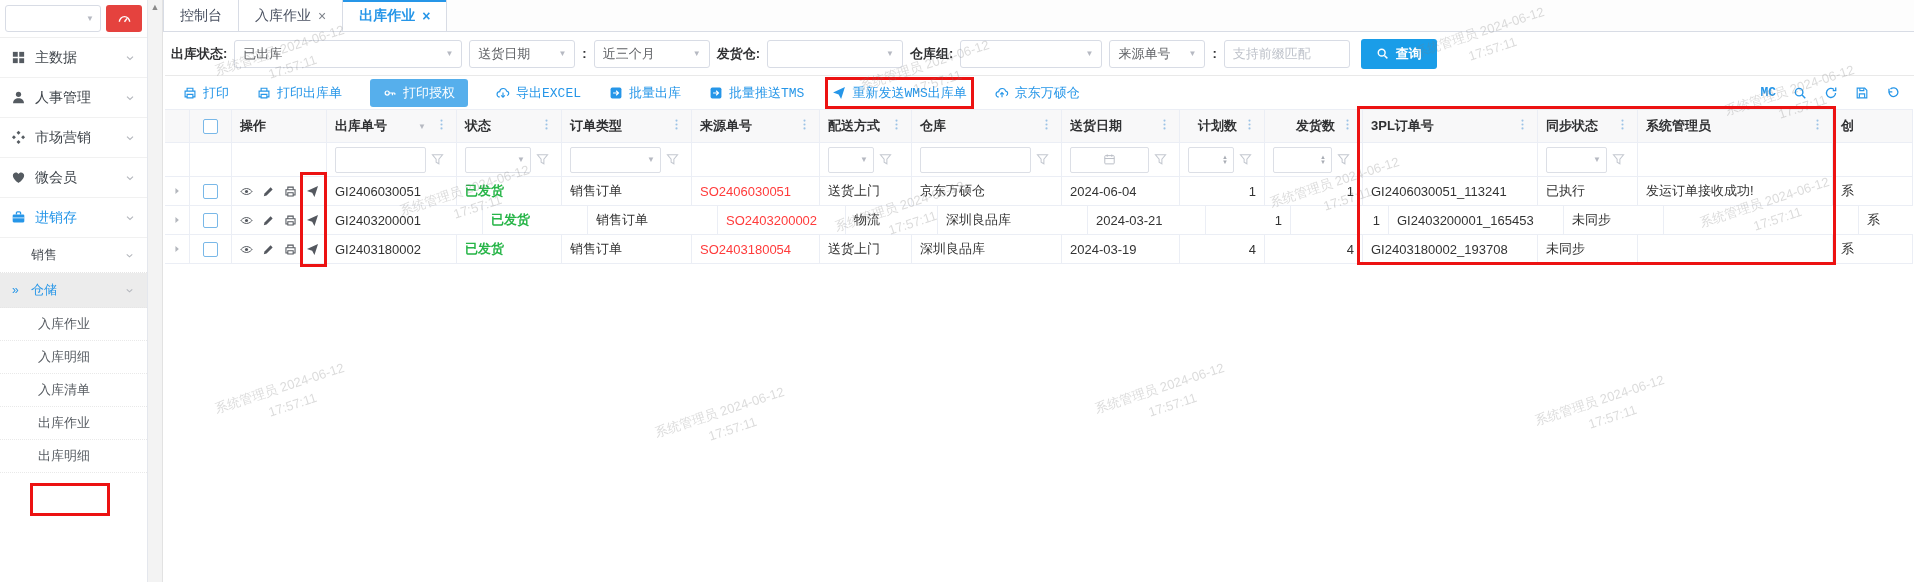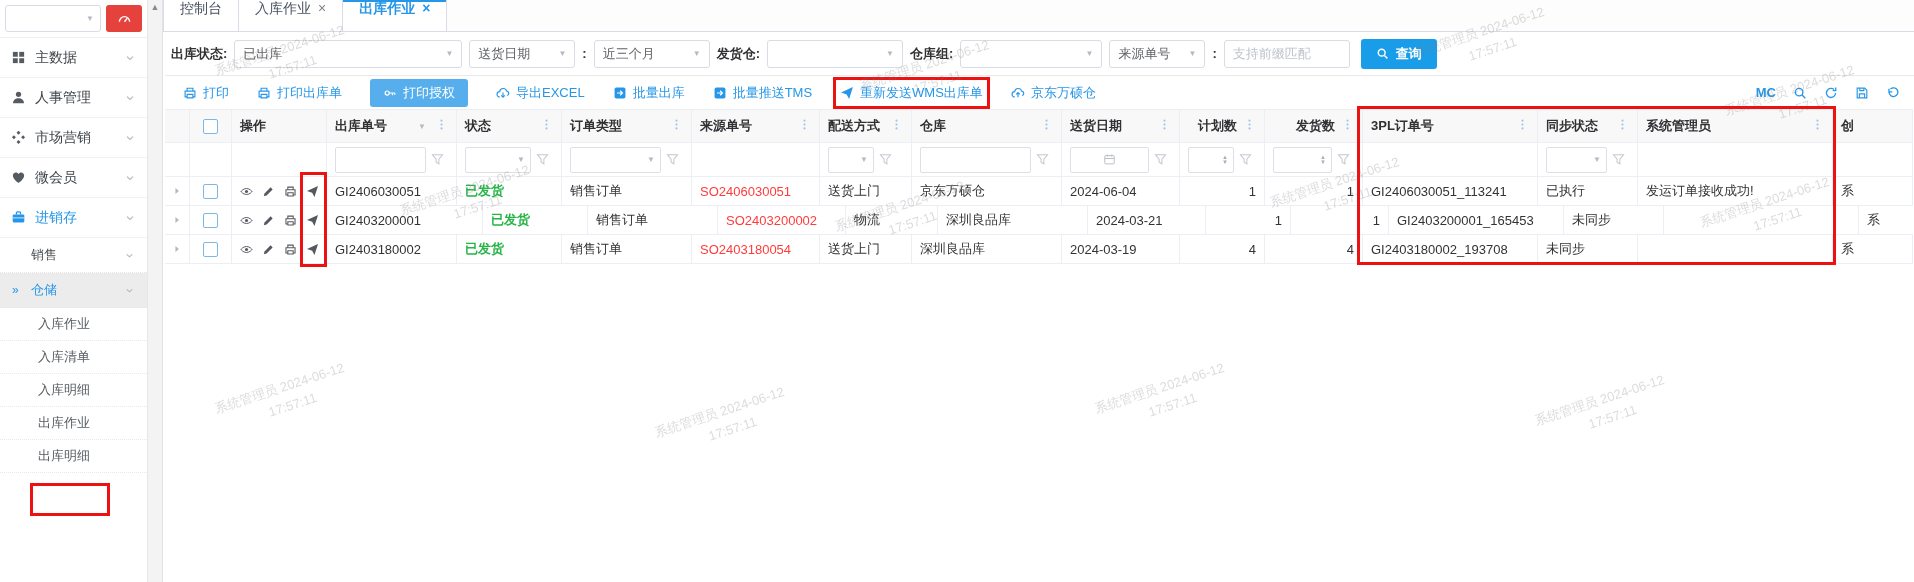--- a/index.html
+++ b/index.html
@@ -28,36 +28,36 @@
   .sb-sub .arr { position:absolute; left:12px; color:#2696e8; font-size:12px;}
   .sb-leaf { height:33px; display:flex; align-items:center; padding-left:38px; color:#565b61; border-bottom:1px dotted #e9e9e9; cursor:pointer;}
   .guide { position:absolute; left:18px; top:278px; bottom:0; border-left:1px dotted #d5d5d5;}
   .guide2 { position:absolute; left:30px; top:383px; bottom:0; border-left:1px dotted #d5d5d5;}
 
   .scrollstrip { position:absolute; left:148px; top:0; width:15px; height:582px; background:#f3f3f3; border-right:1px solid #e2e2e2; text-align:center; color:#8a8a8a; font-size:9px; line-height:14px; z-index:5;}
 
   
   .main { position:absolute; left:163px; top:0; right:0; height:582px; }
   .tabbar { height:32px; border-bottom:1px solid #d8dce5; display:flex; background:#fdfdfd;}
-  .tab { padding:0 16px; display:flex; align-items:flex-start; gap:7px; border-right:1px solid #d8dce5; color:#495060; font-size:14px; cursor:pointer; background:#fff;}
+  .tab { padding:0 16px; display:flex; align-items:center; gap:7px; border-right:1px solid #d8dce5; color:#495060; font-size:14px; cursor:pointer; background:#fff;}
   .tab:first-child { border-left:1px solid #d8dce5; }
   .tab .x { font-size:14px; color:#7d828a; }
   .tab.active { color:#2696e8; font-weight:bold; box-shadow: inset 0 2px 0 #2696e8; }
   .tab.active .x { color:#2696e8; }
 
   .filterbar { height:43px; display:flex; align-items:center; gap:7px; padding:0 8px; background:#fff;}
   .flabel { font-weight:bold; color:#303133; white-space:nowrap;}
   .fselect { height:28px; border:1px solid #d8dce5; border-radius:3px; background:#fff; display:flex; align-items:center; justify-content:space-between; padding:0 8px; color:#606266; cursor:pointer;}
   .caret { font-size:8px; color:#b6b9c2; margin-left:6px;}
   .finput { height:28px; width:126px; border:1px solid #d8dce5; border-radius:3px; padding:0 8px; color:#606266; font-size:13px; outline:none; font-family:inherit;}
   .finput::placeholder { color:#bfc3cb; }
   .searchbtn { height:30px; background:#1a9de8; color:#fff; border-radius:3px; display:flex; align-items:center; gap:7px; padding:0 15px; font-weight:bold; cursor:pointer; margin-left:4px;}
 
   .panel { position:absolute; left:2px; right:0; top:75px; bottom:0; background:#fff; border-top:1px solid #e9e9e9;}
-  .toolbar { height:33px; display:flex; align-items:center; gap:28px; padding:0 18px; position:relative;}
+  .toolbar { height:33px; display:flex; align-items:center; gap:28px; padding:0 18px; position:relative;font-family:Liberation Mono, monospace;}
   .tbtn { color:#2696e8; display:flex; align-items:center; gap:6px; cursor:pointer; white-space:nowrap;}
   .tbtn .ic { font-size:14px; }
   .tbtn.primary { background:#56afec; color:#fff; padding:5px 13px; border-radius:3px;}
   .tbtn.annotated { outline:3px solid #ec1212; outline-offset:4px;}
   .tb-right { position:absolute; right:14px; top:0; height:33px; display:flex; align-items:center; gap:17px; color:#2696e8;}
   .tb-right .ic { font-size:14px; cursor:pointer;}
   .tb-right .mc { font-weight:bold; font-size:13px; cursor:pointer;}
 
   
   .grid { width:1748px; }
@@ -210,24 +210,24 @@
         <span class="ic chev">
           <svg viewBox="0 0 16 16">
             <path d="M4 6.2l4 3.8 4-3.8" fill="none" stroke="currentColor" stroke-width="1.5"></path>
           </svg>
         </span>
    </div>
       <div class="sb-leaf">
      <span>入库作业</span>
    </div>
       <div class="sb-leaf">
+     <span>入库明细</span>
+   </div>
+      <div class="sb-leaf">
      <span>入库清单</span>
-   </div>
-      <div class="sb-leaf">
-     <span>入库明细</span>
    </div>
       <div class="sb-leaf">
      <span>出库作业</span>
    </div>
       <div class="sb-leaf">
      <span>出库明细</span>
    </div>
     </div>
 </div>
 

